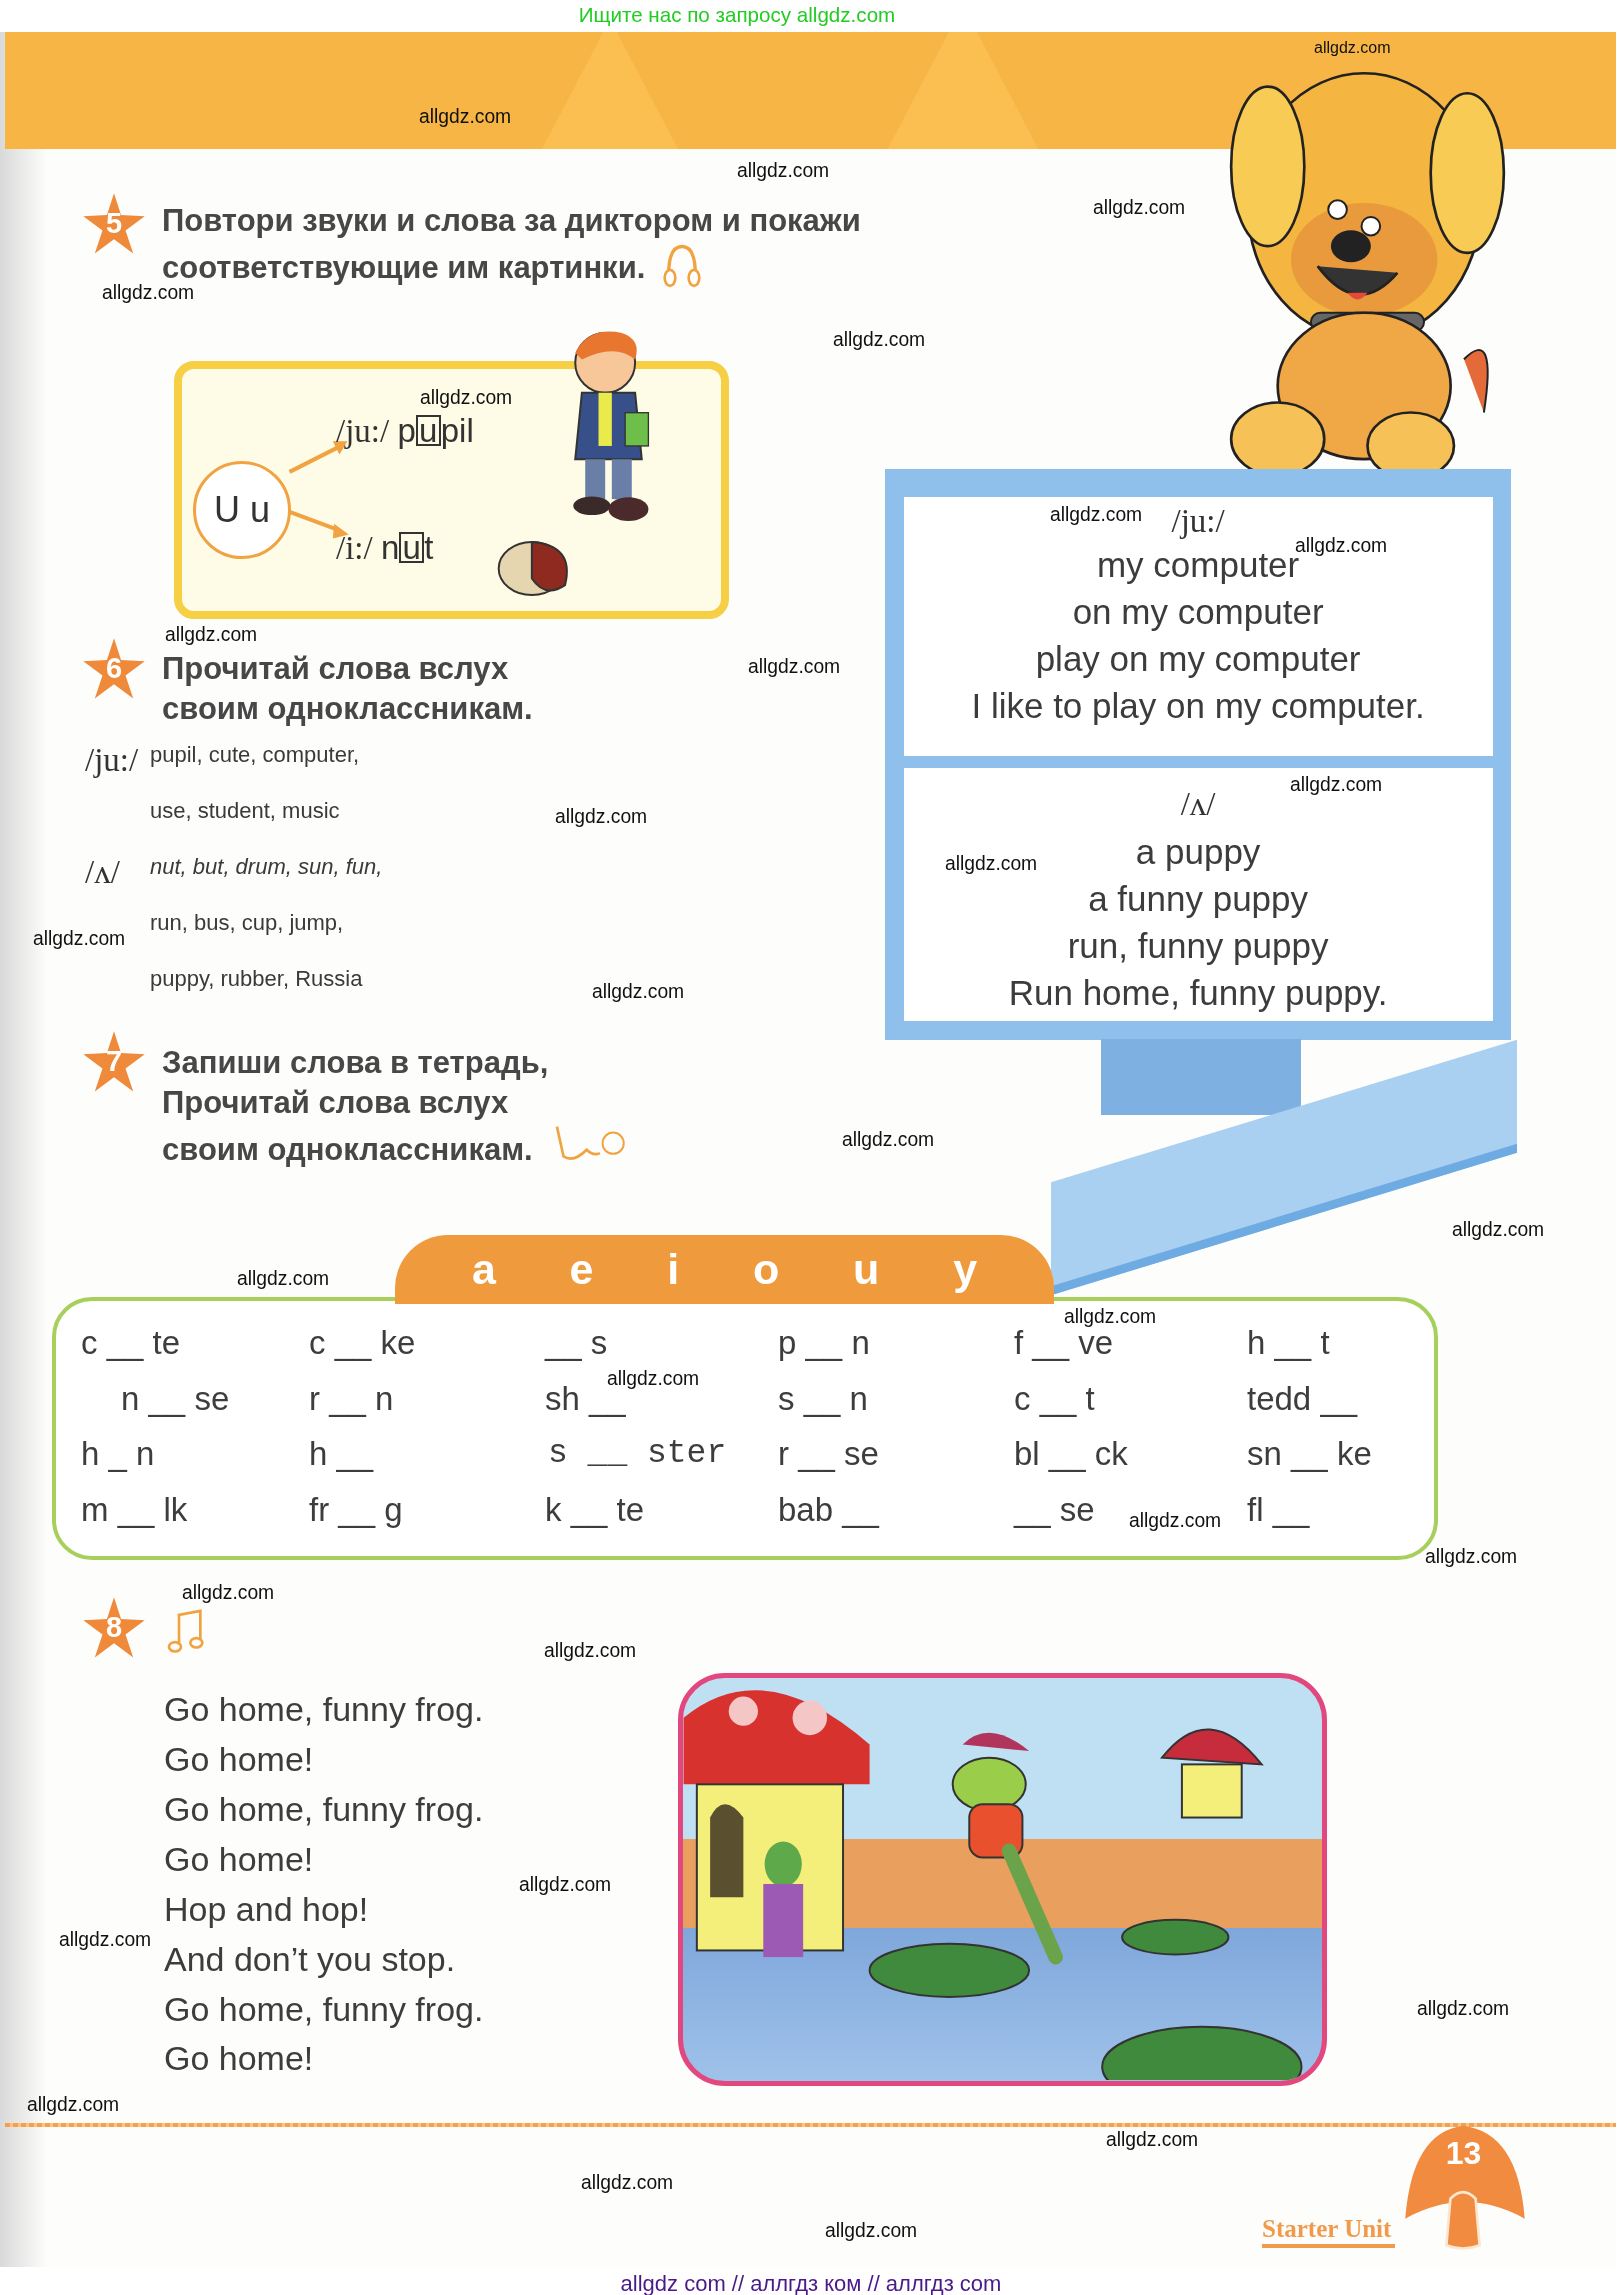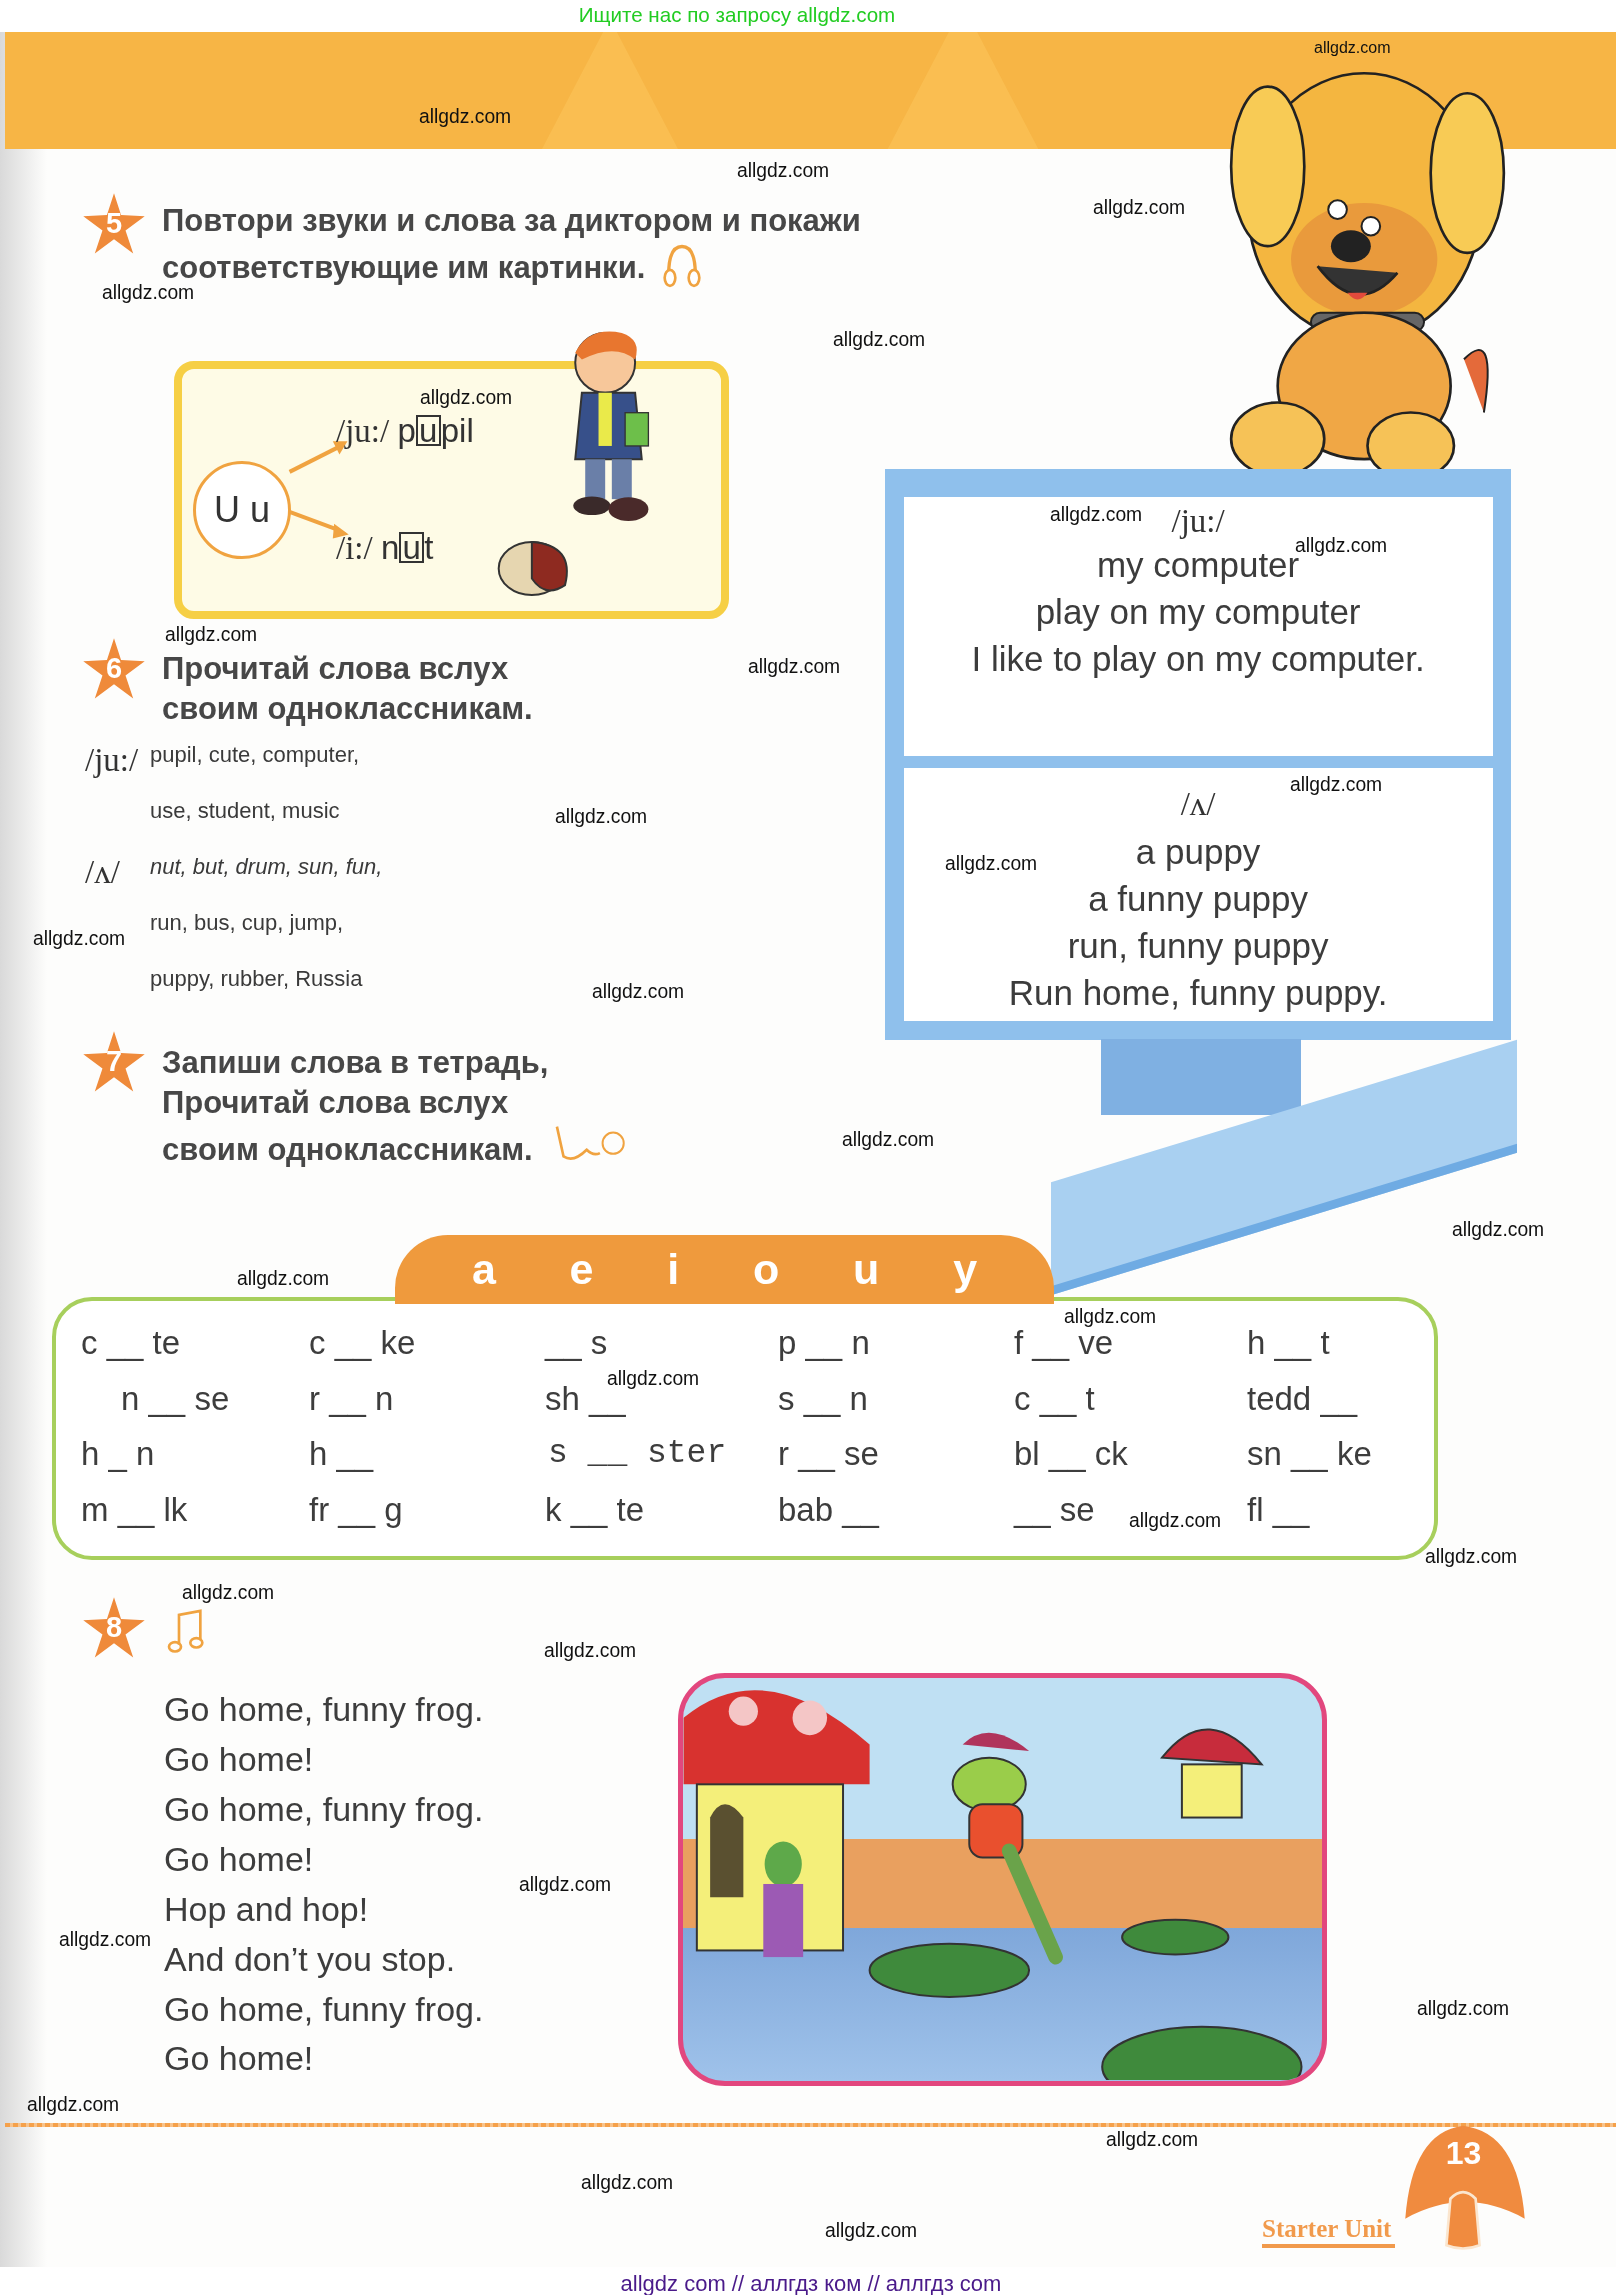--- a/index.html
+++ b/index.html
@@ -138,20 +138,21 @@
 <div class="abs words" style="left:150px; top:798px;">use, student, music</div>
 <div class="abs phon" style="left:85px; top:854px;">/ʌ/</div>
 <div class="abs words" style="left:150px; top:854px;font-style:italic;">nut, but, drum, sun, fun,</div>
 <div class="abs words" style="left:150px; top:910px;">run, bus, cup, jump,</div>
 <div class="abs words" style="left:150px; top:966px;">puppy, rubber, Russia</div>
 
 <div class="abs monitor">
   <div class="screen abs" style="left:18.6px; top:28px; width:589px; height:259px; padding-top:4px;">
     <div class="phon" style="font-size:33px; line-height:40px;">/ju:/</div>
     <div>my computer</div>
+    <div>on my computer</div>
     <div>play on my computer</div>
     <div>I like to play on my computer.</div>
   </div>
   <div class="screen abs" style="left:18.6px; top:299px; width:589px; height:253px; padding-top:13.3px;">
     <div class="phon" style="font-size:33px; line-height:47px;">/ʌ/</div>
     <div>a puppy</div>
     <div>a funny puppy</div>
     <div>run, funny puppy</div>
     <div>Run home, funny puppy.</div>
   </div>

